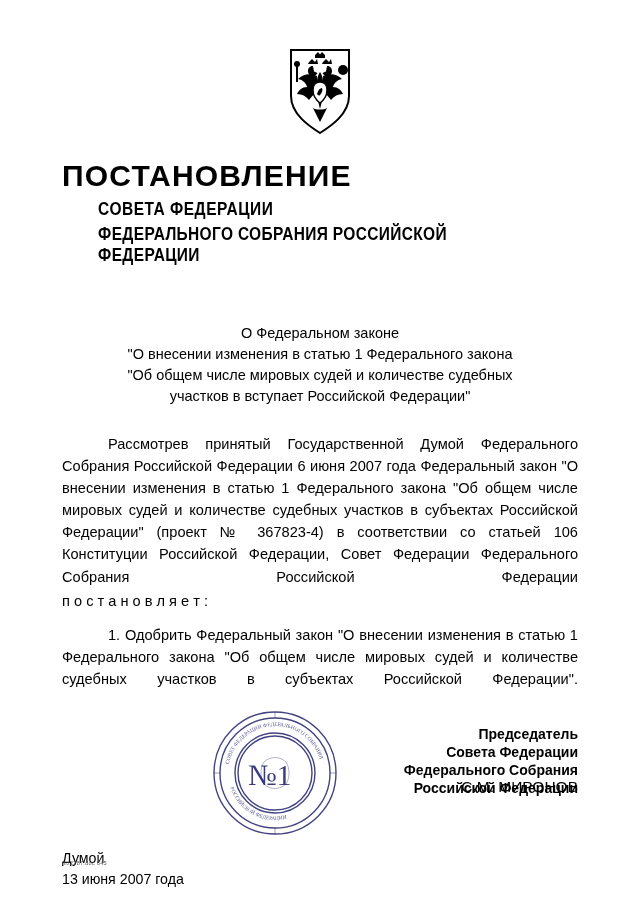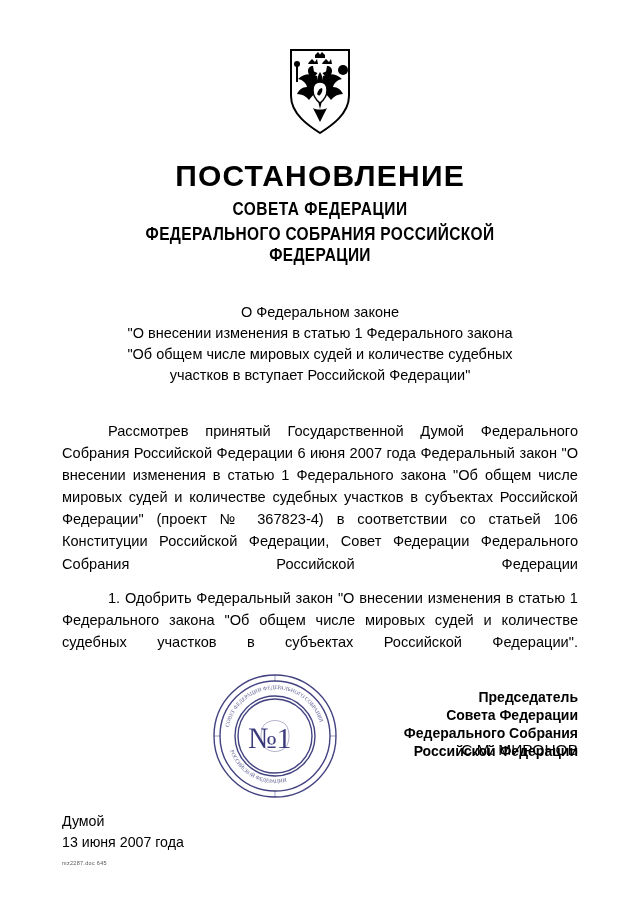--- a/index.html
+++ b/index.html
@@ -29,21 +29,20 @@
     justify-content: center;
     padding-top: 46px;
   }
   .emblem {
     width: 74px;
     height: 92px;
   }
 
   
   .title-block {
-    text-align: center;
     margin-top: 22px;
   }
   .title-main {
     font-size: 30px;
     font-weight: bold;
     letter-spacing: 1.2px;
     line-height: 1.05;
   }
   .title-sub1 {
     font-size: 18px;
@@ -56,31 +55,31 @@
     font-size: 18px;
     font-weight: bold;
     letter-spacing: 0.4px;
     margin-top: 4px;
     transform: scaleX(0.86);
   }
 
   
   .subject {
     text-align: center;
-    margin-top: 36px;
+    margin-top: 57px;
     font-size: 14.5px;
     line-height: 1.45;
   }
   .subject div {
     white-space: pre-wrap;
   }
 
   
   .body-text {
-    margin-top: 34px;
+    margin-top: 26px;
     font-size: 14.6px;
     line-height: 1.52;
     text-align: justify;
   }
   .body-text p {
     margin: 0 0 2px 0;
     text-indent: 46px;
   }
   .body-text p.no-indent {
     text-indent: 0;
@@ -189,20 +188,21 @@
 
   <div class="subject">
     <div>О Федеральном законе</div>
     <div>"О внесении изменения в статью 1 Федерального закона</div>
     <div>"Об общем числе мировых судей и количестве судебных</div>
     <div>участков в вступает Российской Федерации"</div>
   </div>
 
   <div class="body-text">
     <p class="para-justify-last">Рассмотрев принятый Государственной Думой Федерального Собрания Российской Федерации 6 июня 2007 года Федеральный закон "О внесении изменения в статью 1 Федерального закона "Об общем числе мировых судей и количестве судебных участков в субъектах Российской Федерации" (проект № 367823-4) в соответствии со статьей 106 Конституции Российской Федерации, Совет Федерации Федерального Собрания Российской Федерации</p>
+    <p class="no-indent">п о с т а н о в л я е т :</p>
     <p style="margin-top:12px" class="para-justify-last">1. Одобрить Федеральный закон "О внесении изменения в статью 1 Федерального закона "Об общем числе мировых судей и количестве судебных участков в субъектах Российской Федерации".</p>
   </div>
 
   <div class="signature">
     <div class="sig-left">
       <div>Председатель</div>
       <div>Совета Федерации</div>
       <div>Федерального Собрания</div>
       <div>Российской Федерации</div>
     </div>

